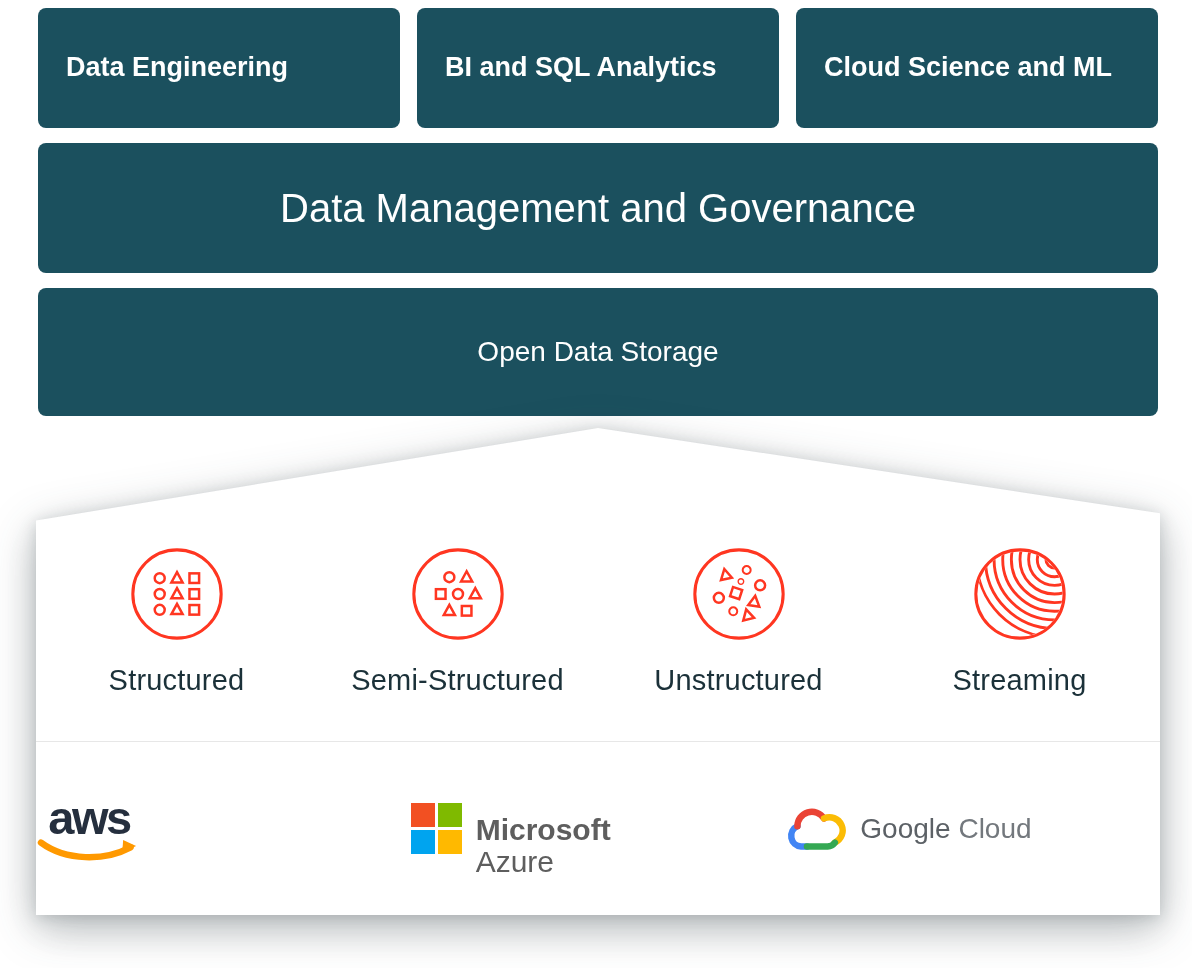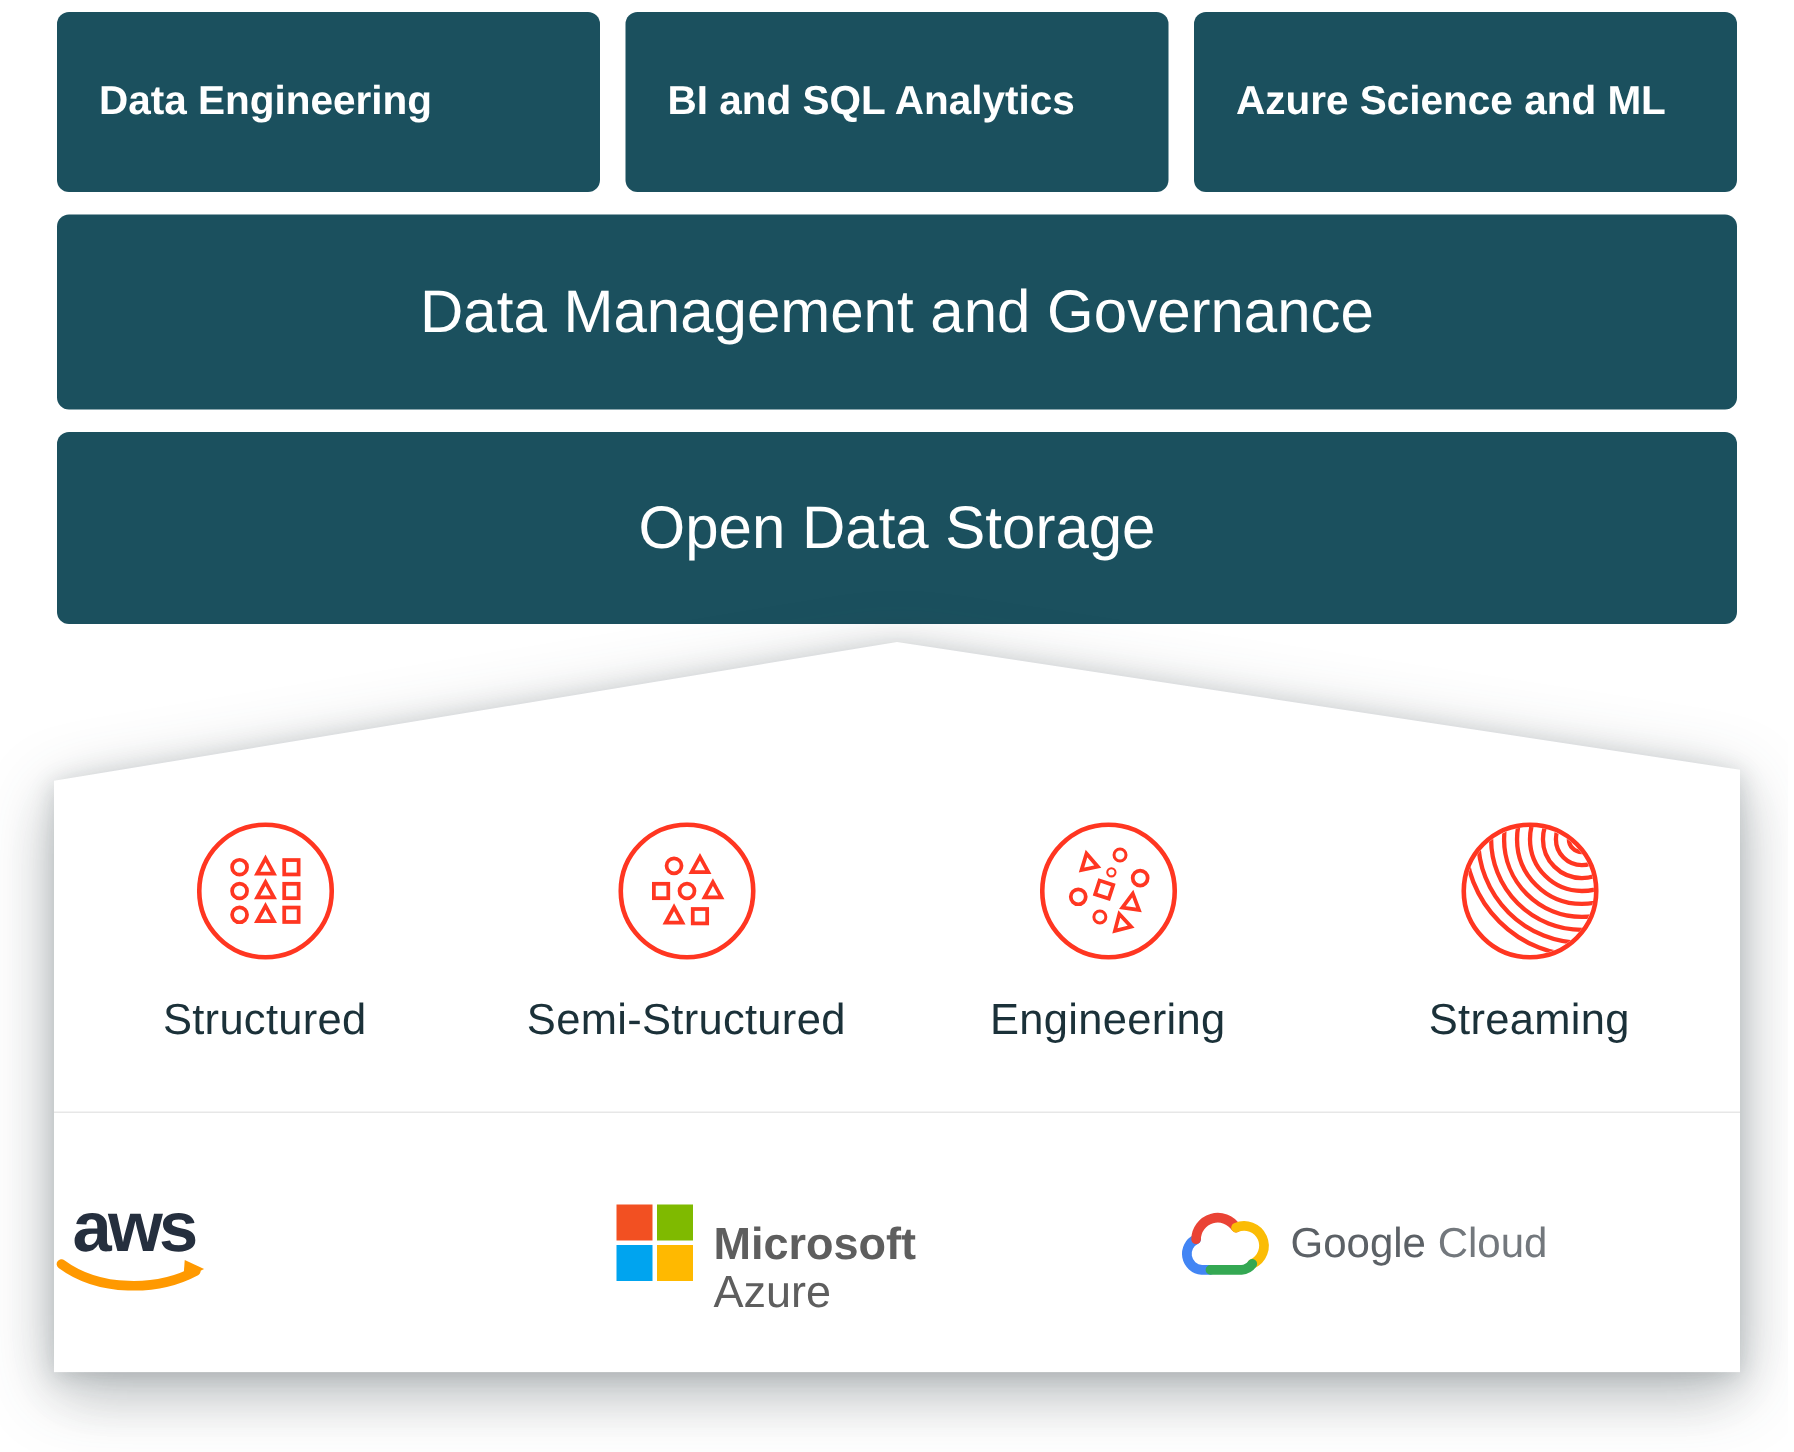--- a/index.html
+++ b/index.html
@@ -31,21 +31,21 @@
 
   .band {
     position: absolute;
     left: 38px; width: 1120px;
     background: #1B505E;
     border-radius: 8px;
     display: flex; align-items: center; justify-content: center;
     color: #ffffff;
   }
   .band-1 { top: 143px; height: 130px; font-size: 40px; font-weight: 500; }
-  .band-2 { top: 288px; height: 128px; font-size: 40px; font-weight: 500; }
+  .band-2 { top: 288px; height: 128px; font-size: 28px; font-weight: 500; }
 
   
   .house-wrap {
     position: absolute;
     left: 36px; top: 428px; width: 1124px; height: 487px;
     filter: drop-shadow(0 12px 22px rgba(35, 48, 54, 0.32))
             drop-shadow(0 3px 7px rgba(35, 48, 54, 0.18));
   }
   .house {
     position: relative;
@@ -138,21 +138,21 @@
   </svg>
 
   <div class="top-row">
     <div class="top-box">
       <span>Data Engineering</span>
     </div>
     <div class="top-box">
       <span>BI and SQL Analytics</span>
     </div>
     <div class="top-box">
-      <span>Azure Science and ML</span>
+      <span>Cloud Science and ML</span>
     </div>
   </div>
 
   <div class="band band-1">
     <span>Data Management and Governance</span>
   </div>
   <div class="band band-2">
     <span>Open Data Storage</span>
   </div>
 
@@ -203,21 +203,21 @@
               <use href="#shape-cir" transform="translate(58 25) scale(0.8)"></use>
               <use href="#shape-cir" transform="translate(72 41)"></use>
               <use href="#shape-cir" transform="translate(52 37) scale(0.55)"></use>
               <use href="#shape-sq" transform="translate(47 49) rotate(18)"></use>
               <use href="#shape-cir" transform="translate(29 54)"></use>
               <use href="#shape-tri" transform="translate(66 58) rotate(8)"></use>
               <use href="#shape-cir" transform="translate(44 68) scale(0.8)"></use>
               <use href="#shape-tri" transform="translate(59 72) rotate(-14)"></use>
             </svg>
           </div>
-          <div class="type-label">Engineering</div>
+          <div class="type-label">Unstructured</div>
         </div>
 
         <div class="type-cell">
           <div class="type-icon">
             <svg viewBox="0 0 100 100">
               <defs>
                   <clipPath id="stream-clip">
                     <circle cx="50" cy="50" r="44.4"></circle>
                   </clipPath>
                 </defs>

